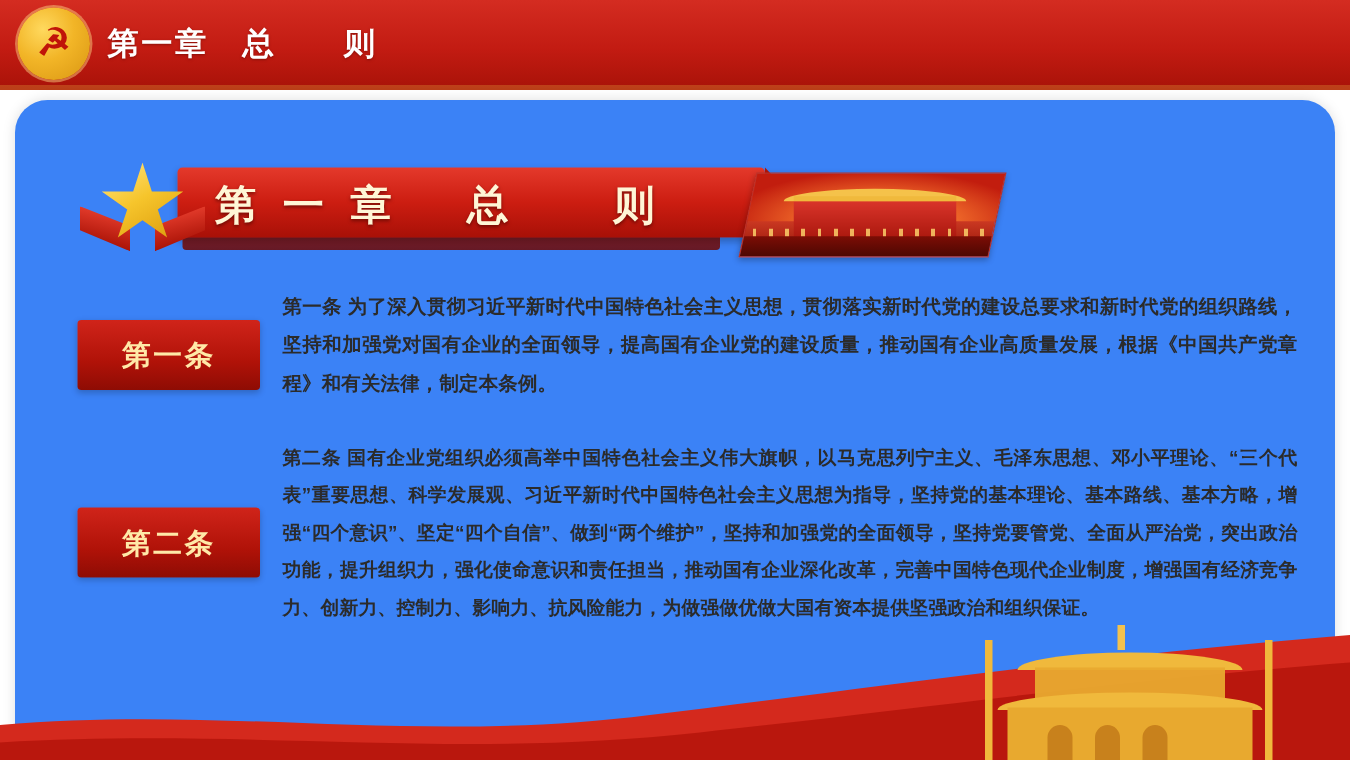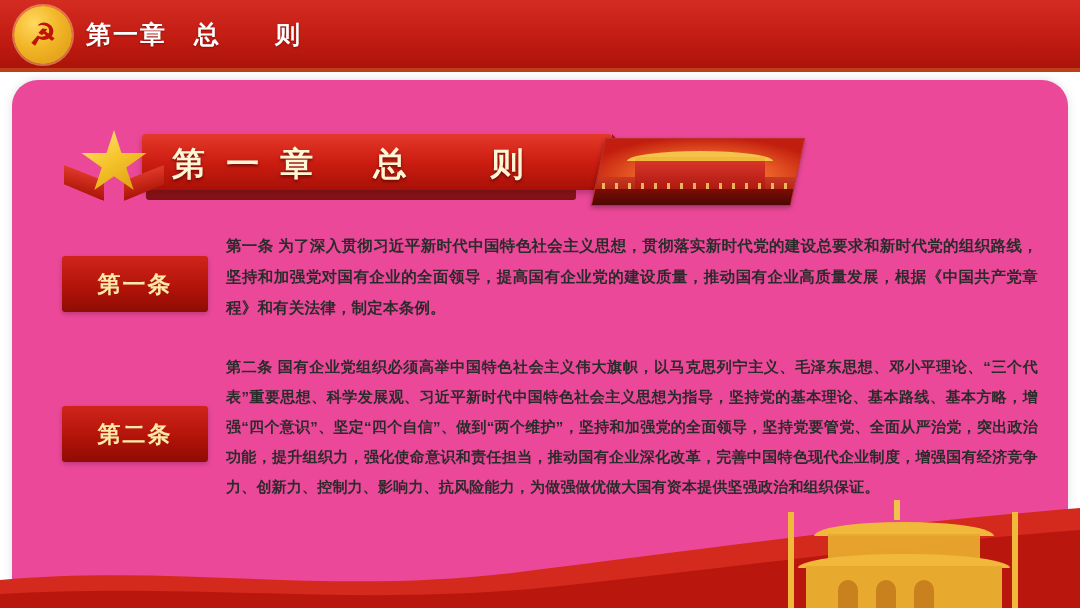--- a/index.html
+++ b/index.html
@@ -83,21 +83,21 @@
     text-align: center;
   }
 
   
   .page-body {
     position: absolute;
     left: 12px;
     top: 80px;
     width: 1056px;
     height: 520px;
-    background: #ec4899;
+    background: #3b82f6;
     border-radius: 26px 26px 4px 4px;
     box-shadow: 0 0 10px rgba(0, 0, 0, 0.13);
     overflow: hidden;
   }
 
   
   .banner {
     position: absolute;
     left: 38px;
     top: 38px;

